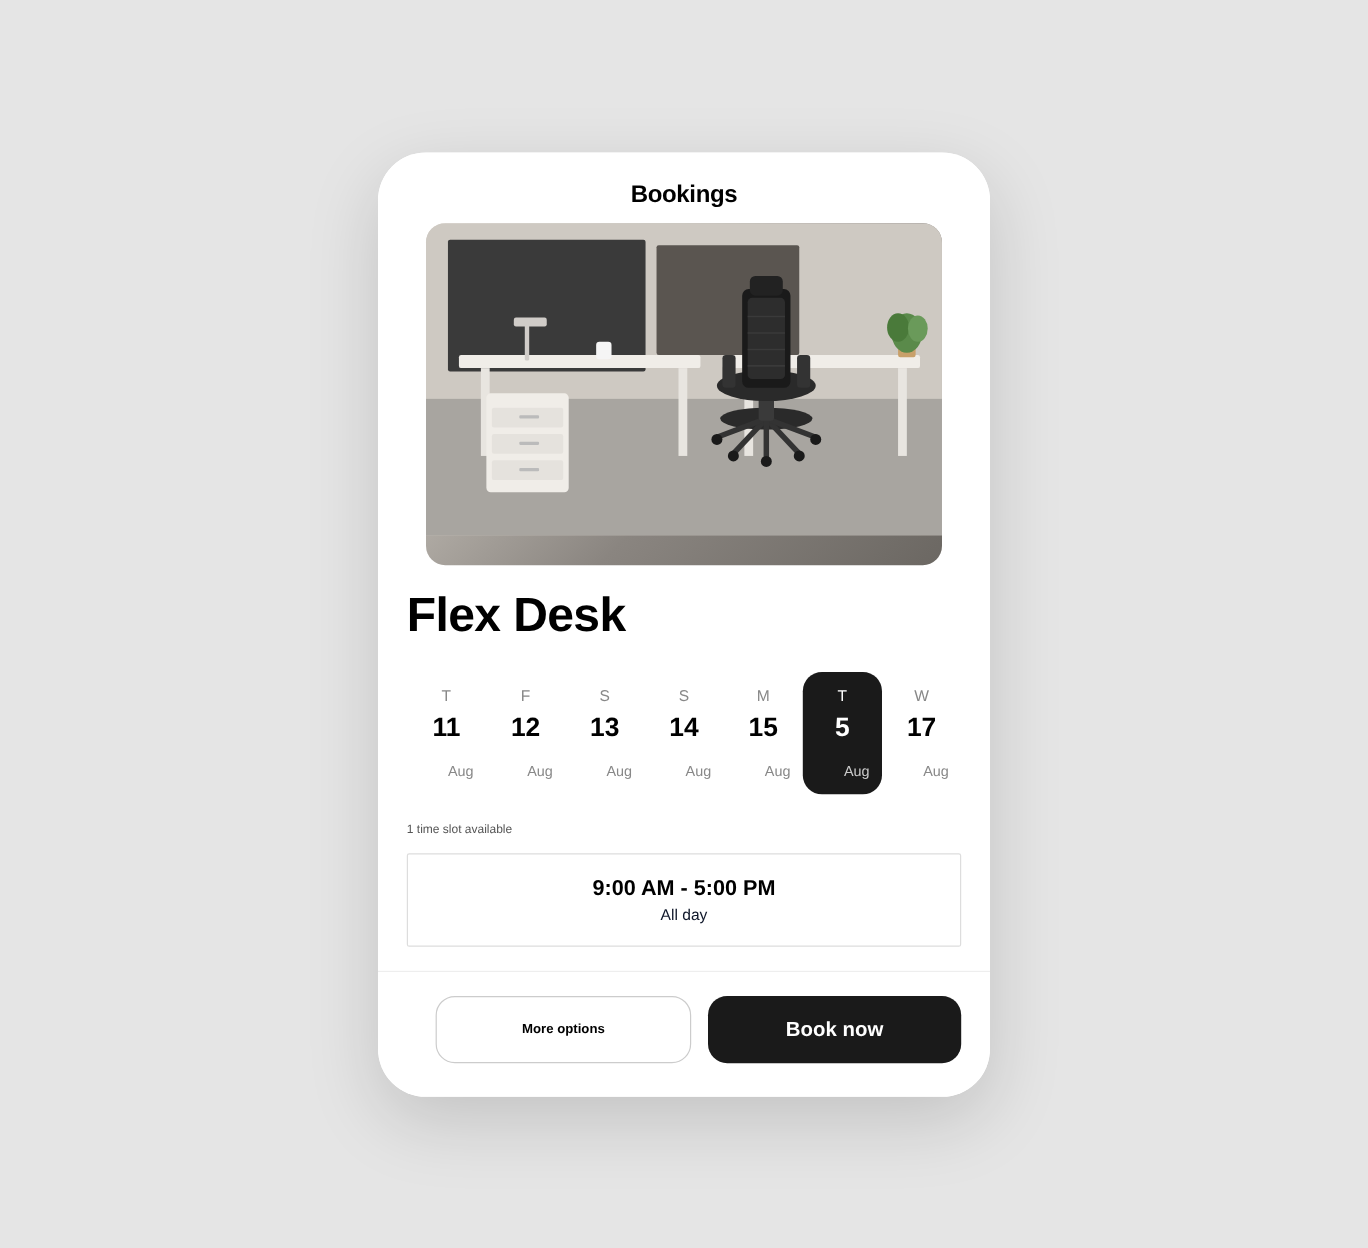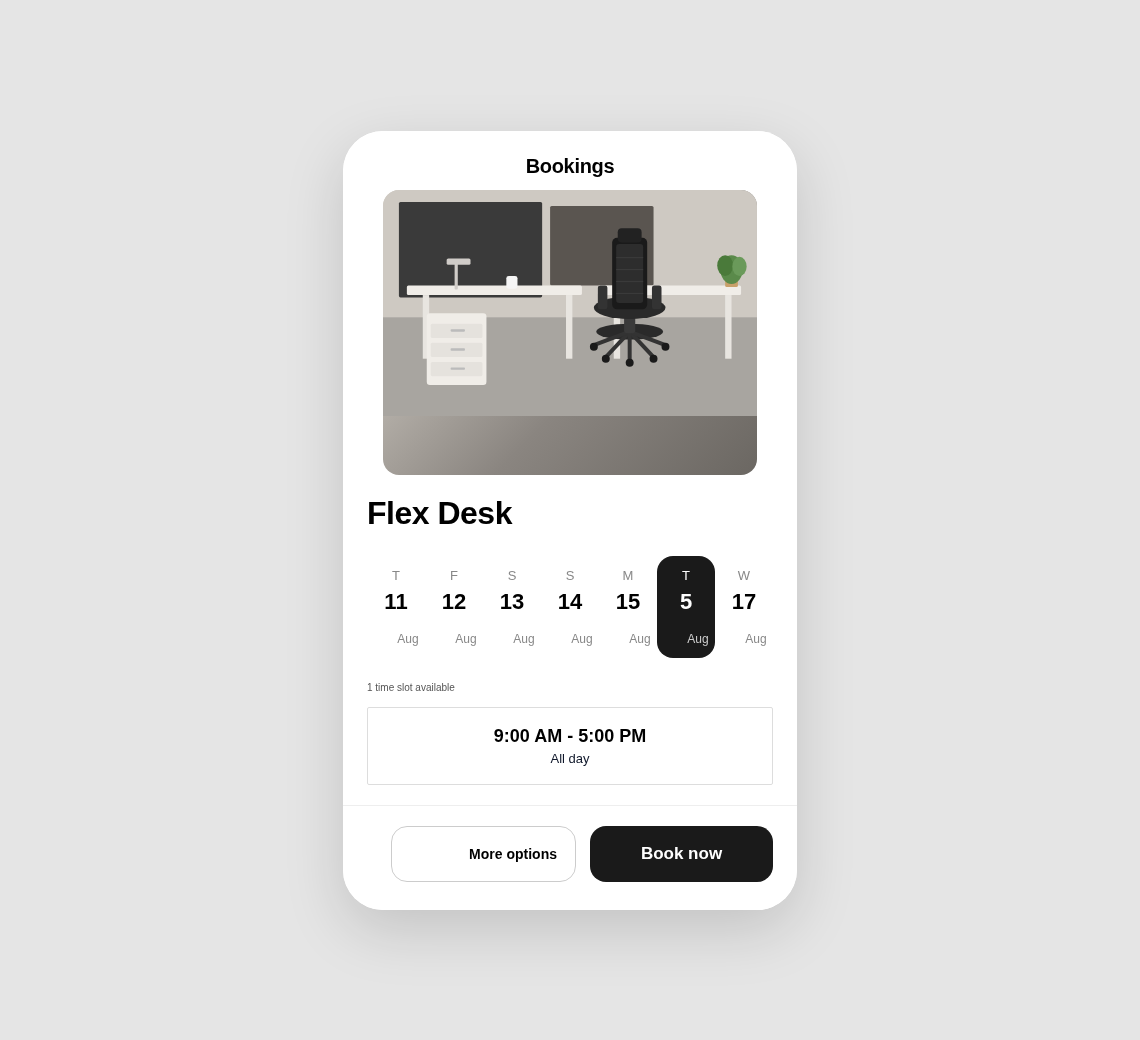--- a/index.html
+++ b/index.html
@@ -12,21 +12,21 @@
       width: 1140px;
       height: 1040px;
       background-color: #e5e5e5;
       display: flex;
       align-items: center;
       justify-content: center;
       font-family: -apple-system, BlinkMacSystemFont, 'Segoe UI', Helvetica, Arial, sans-serif;
     }
 
     .phone-container {
-      width: 454px;
+      width: 510px;
       background: #ffffff;
       border-radius: 40px;
       overflow: hidden;
       box-shadow: 0 20px 60px rgba(0,0,0,0.15);
       display: flex;
       flex-direction: column;
     }
 
     .header {
       padding: 24px 24px 12px;
@@ -56,21 +56,21 @@
       padding: 0 20px;
       background: #fff;
     }
 
     .content-area {
       padding: 20px 24px 0;
       background: #ffffff;
     }
 
     .room-title {
-      font-size: 32px;
+      font-size: 40px;
       font-weight: 800;
       color: #000000;
       margin-bottom: 24px;
       letter-spacing: -0.5px;
     }
 
     .calendar-strip {
       display: flex;
       gap: 0;
       margin-bottom: 24px;
@@ -162,25 +162,25 @@
       padding: 20px 24px 28px;
       background: #ffffff;
     }
 
     .btn-more {
       flex: 1;
       padding: 18px;
       border: 1.5px solid #cccccc;
       border-radius: 16px;
       background: #ffffff;
-      font-size: 14px;
+      font-size: 11px;
       font-weight: 600;
       color: #000000;
       cursor: pointer;
-      text-align: right;
+      text-align: center;
       margin-left: 24px;
     }
 
     .btn-book {
       flex: 1;
       padding: 18px;
       border: none;
       border-radius: 16px;
       background: #1a1a1a;
       font-size: 17px;

